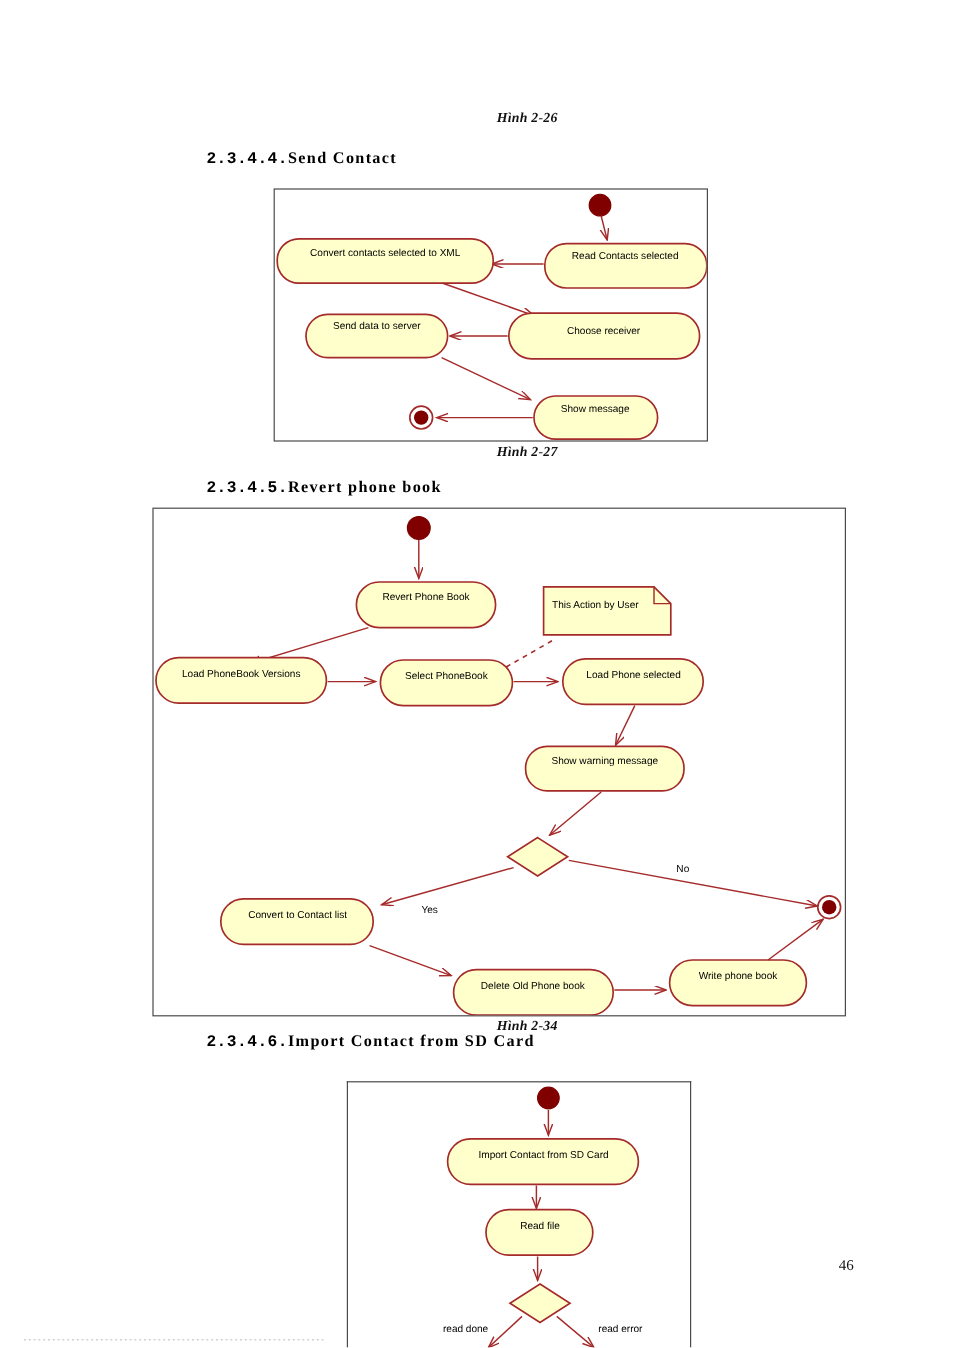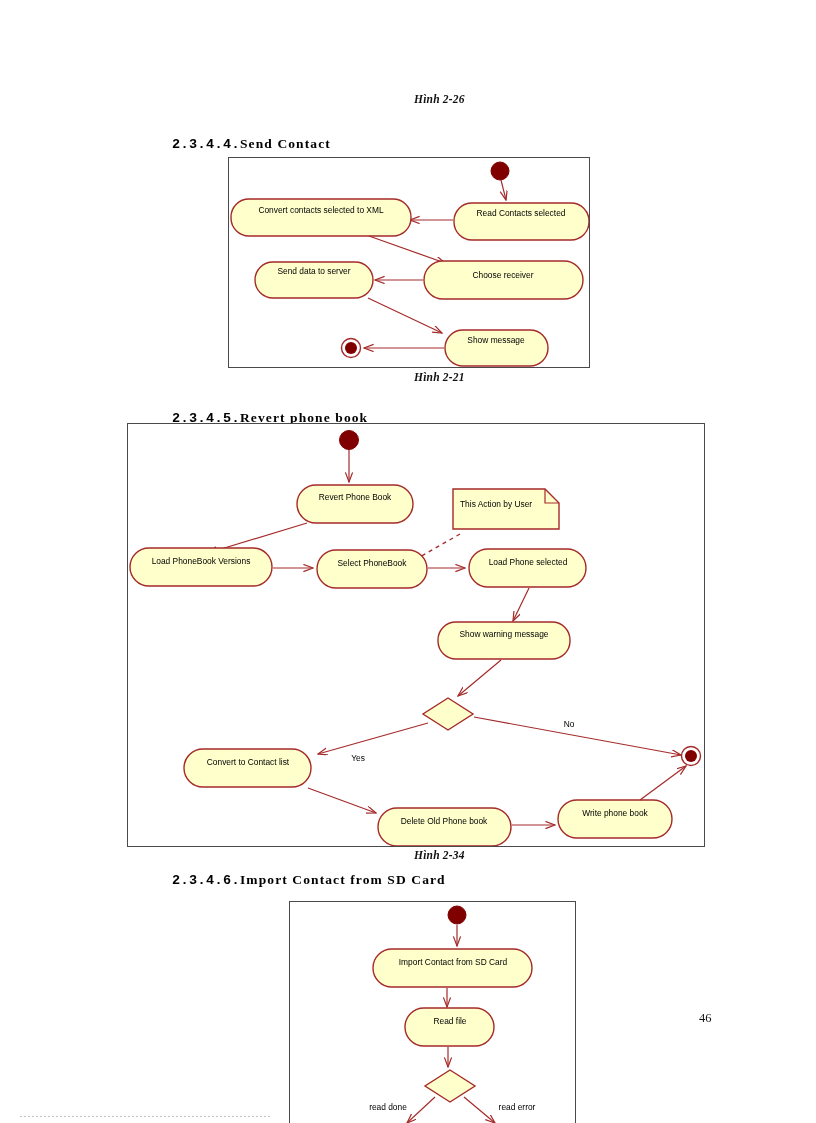--- a/index.html
+++ b/index.html
@@ -47,28 +47,28 @@
     letter-spacing: 0.4px;
   }
   .heading .num {
     display: inline-block;
     width: 68px;
     font-family: Liberation Mono, monospace;
   }
   .heading .txt {
     display: inline-block;
     letter-spacing: 1.1px;
-    margin-top: 12px;
   }
 
   .page-number {
     position: absolute;
     font-family: "Liberation Serif", serif;
     font-size: 12.5px;
     color: #111;
+    margin-top: 36px;
   }
 
   
   .scan-rule {
     position: absolute;
     height: 1px;
     background-image: linear-gradient(to right, #b9b9b9 0 2px, transparent 2px 4px);
     background-size: 4px 1px;
     opacity: .85;
   }
@@ -152,21 +152,21 @@
 
       <path d="M215,190 L135,190" fill="none" stroke="#A52A2A" stroke-width="1.2" marker-end="url(#ah1)"></path>
 
       <g>
         <circle cx="122" cy="190" r="9.5" fill="#FFFFFF" stroke="#A52A2A" stroke-width="1.4"></circle>
         <circle cx="122" cy="190" r="6" fill="#800000" stroke="none"></circle>
       </g>
     </svg>
   </div>
 
-  <div class="fig-caption" style="left:378px; top:371px;">Hình 2-21</div>
+  <div class="fig-caption" style="left:378px; top:371px;">Hình 2-27</div>
 
   <div class="heading" style="left:172px; top:398px;">
     <span class="num">2.3.4.5.</span><span class="txt">Revert phone book</span>
   </div>
 
   <div class="diagram" style="left:127px; top:423px; width:578px; height:424px;">
     <svg width="576" height="422" viewBox="0 0 576 422" xmlns="http://www.w3.org/2000/svg">
       <defs>
         <marker id="ah2" markerWidth="9" markerHeight="9" refX="8" refY="3" orient="auto" markerUnits="strokeWidth">
           <path d="M0,0 L8,3 L0,6" fill="none" stroke="#A52A2A" stroke-width="1"></path>

